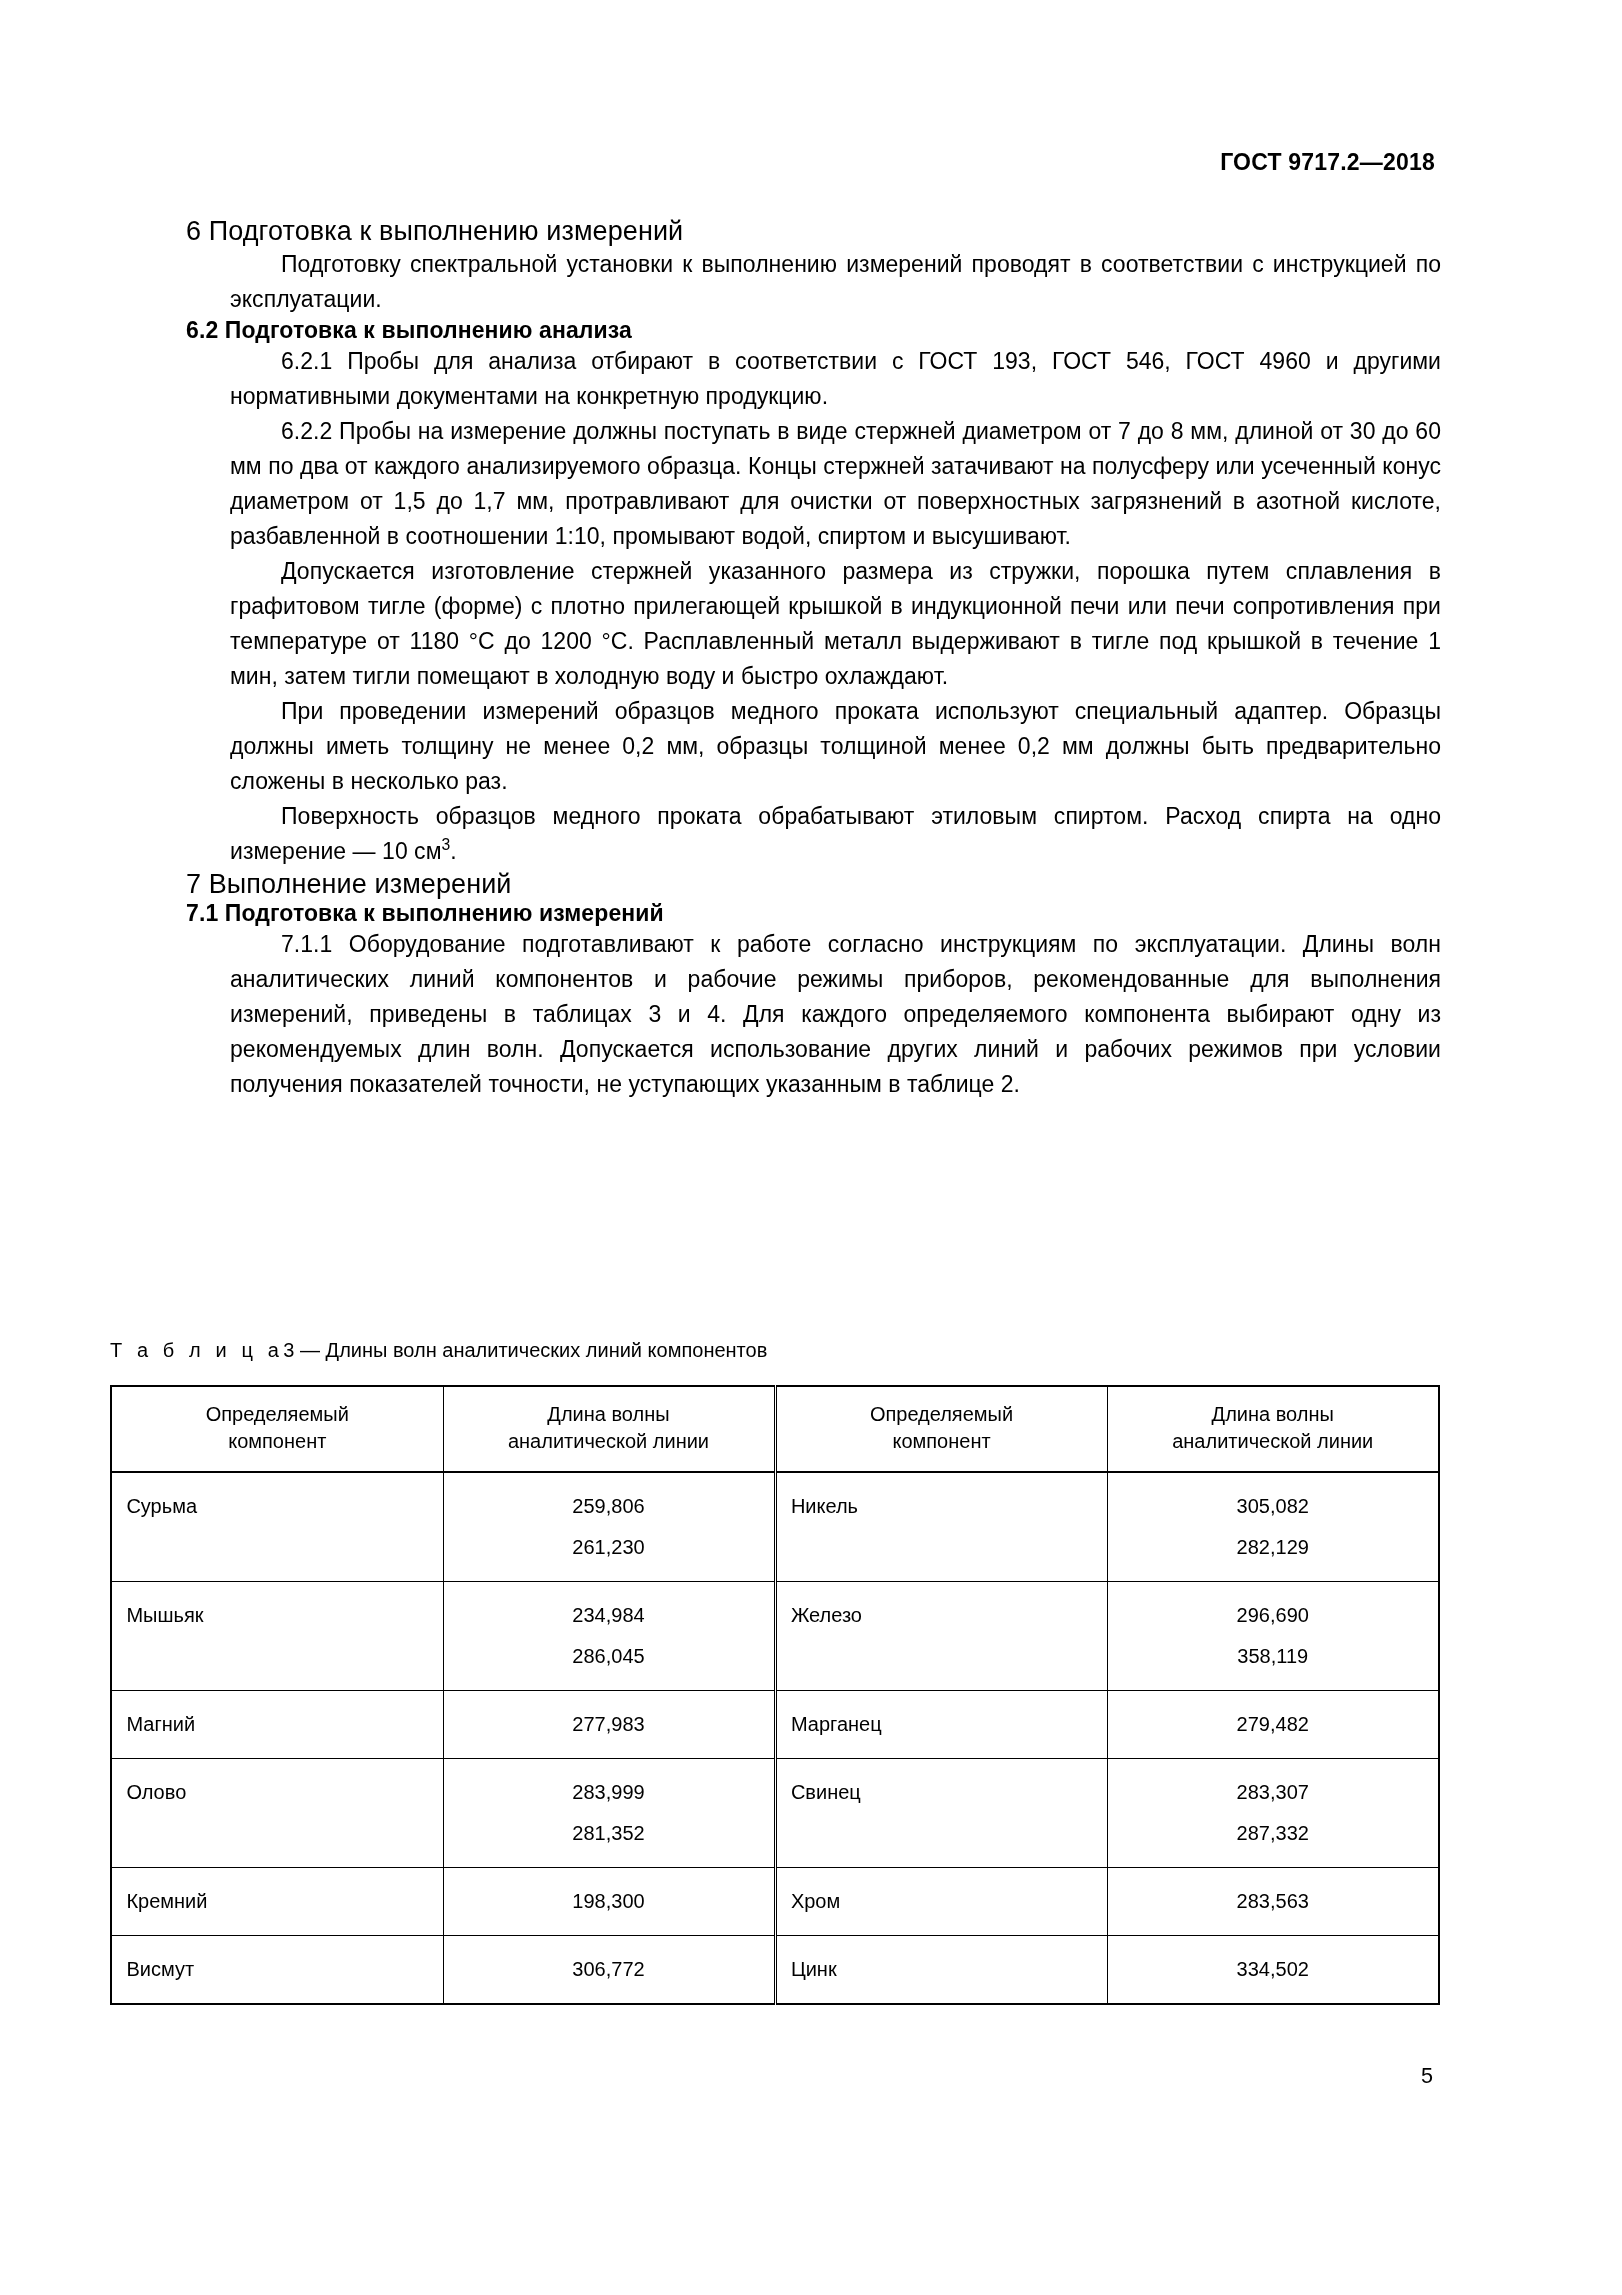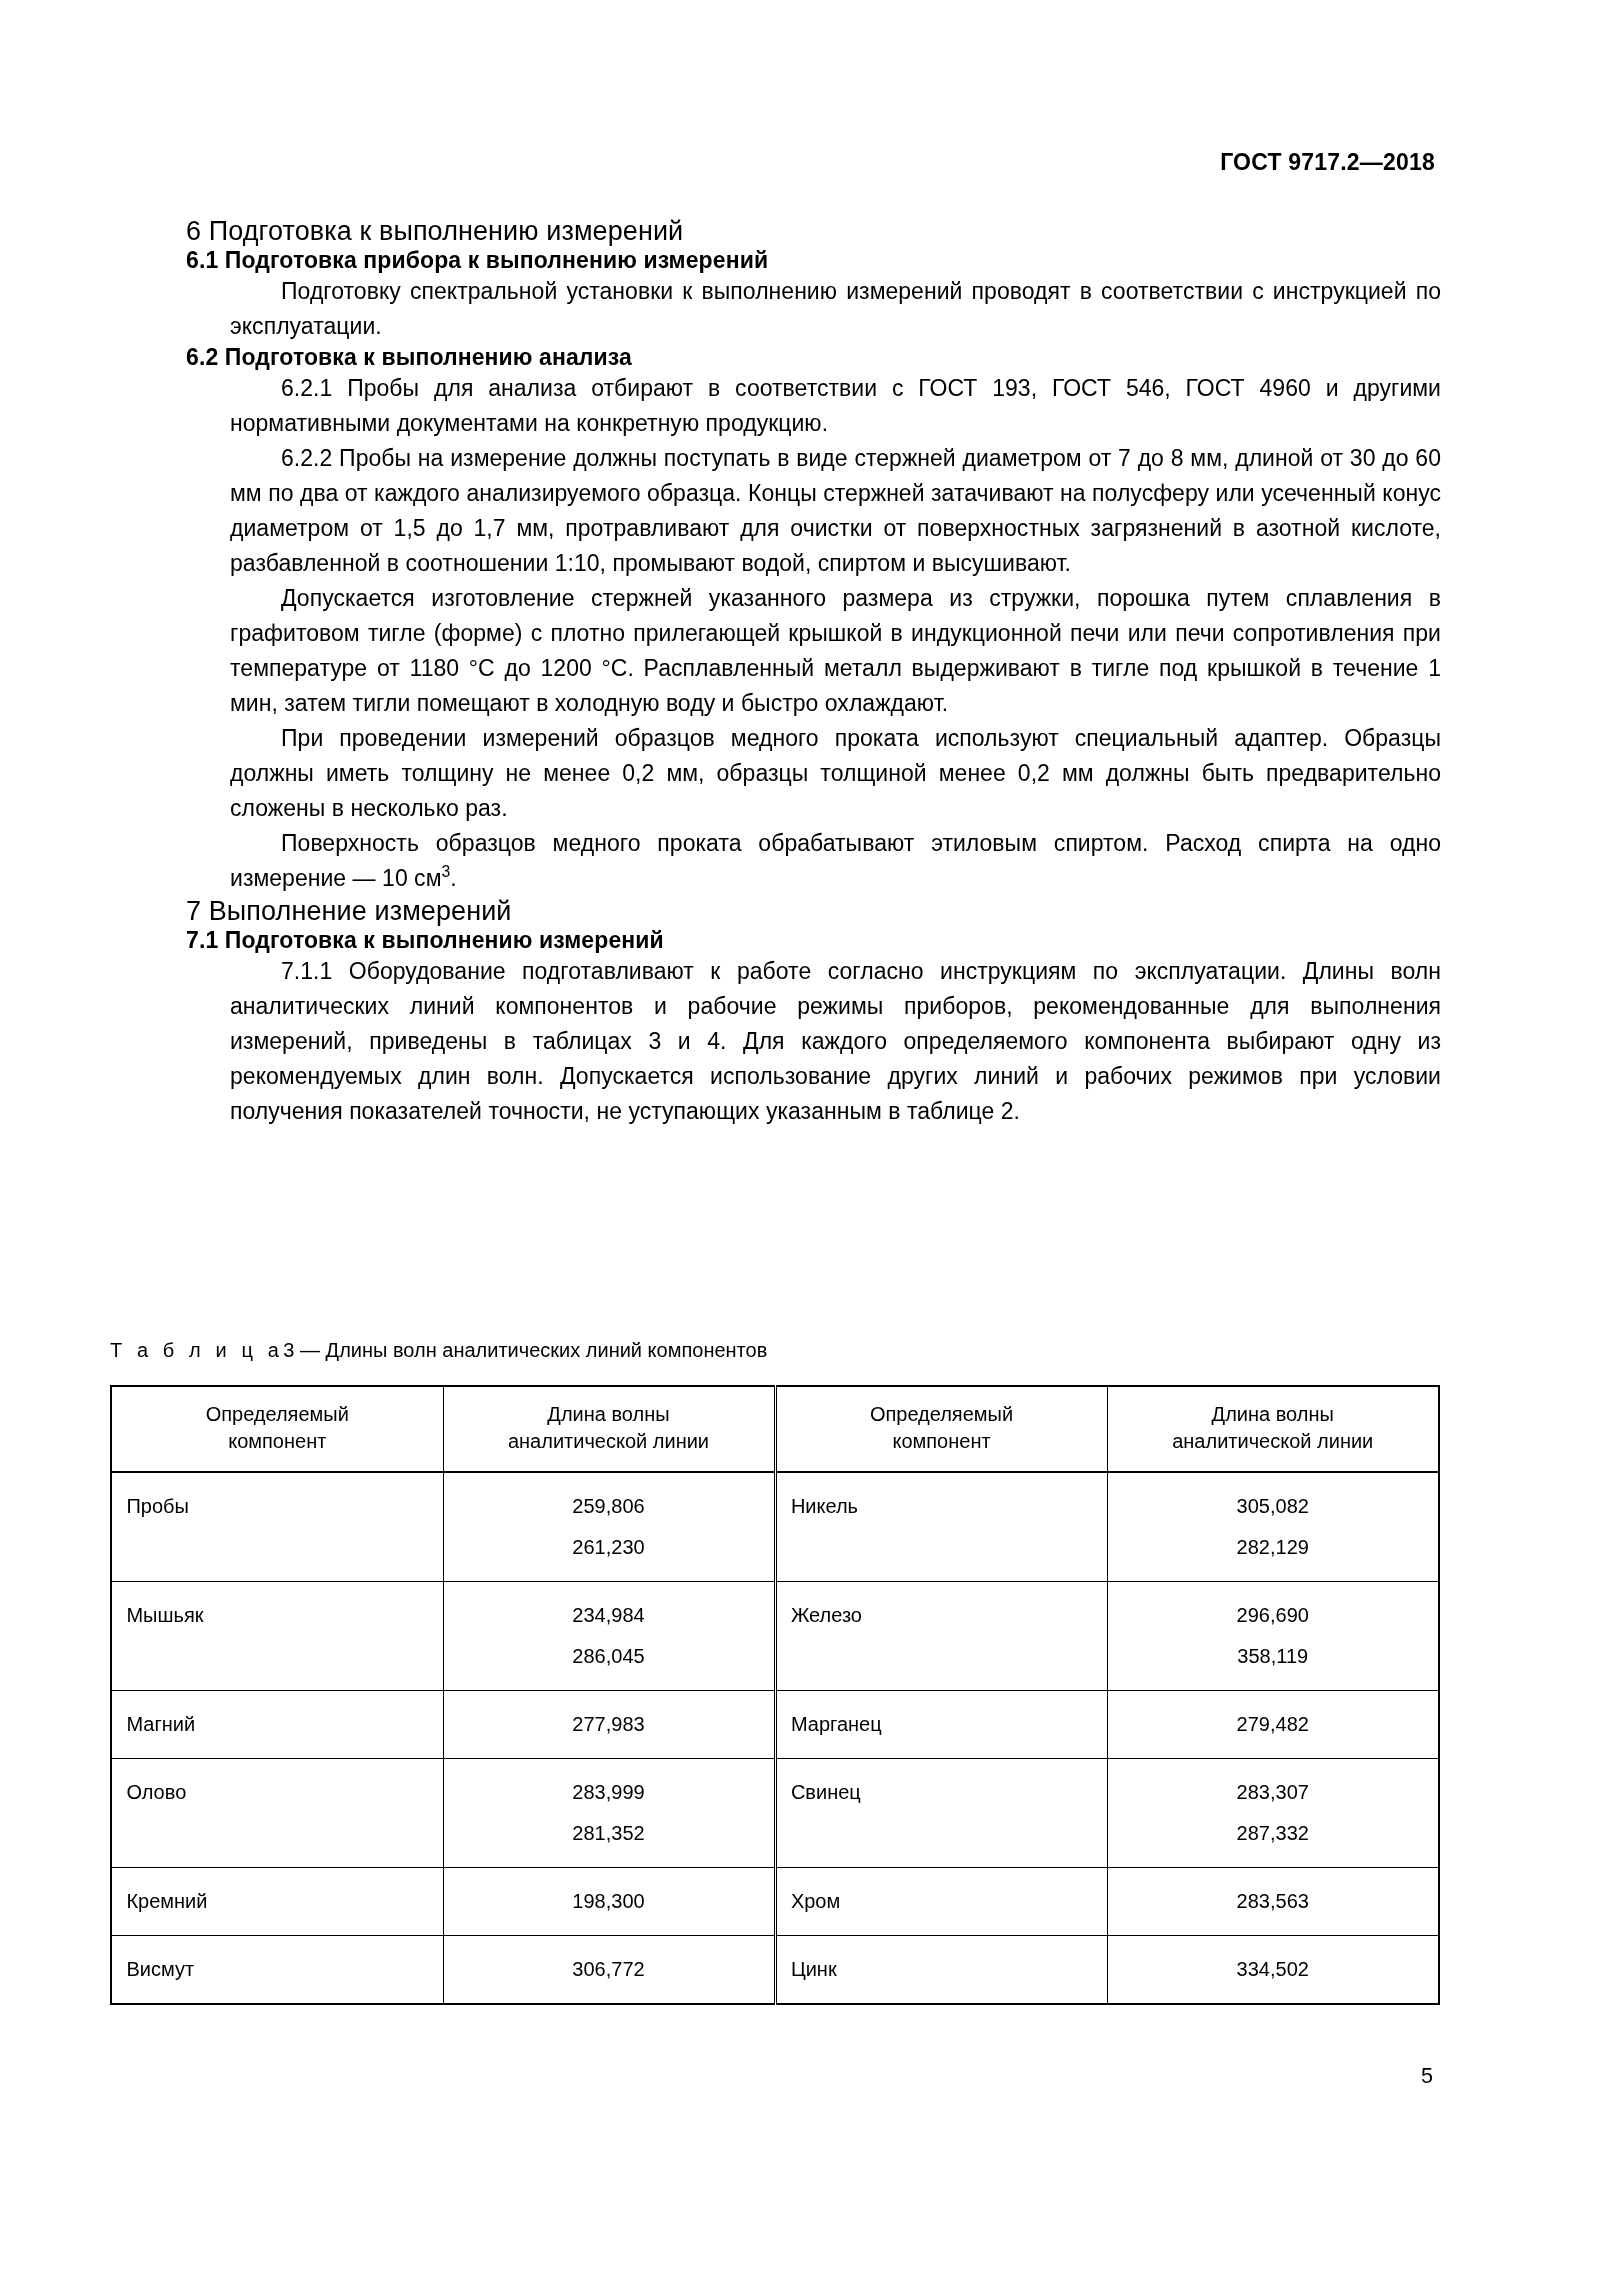--- a/index.html
+++ b/index.html
@@ -163,21 +163,20 @@
 <body>
 
 <div class="page">
 
   <div class="header">ГОСТ 9717.2—2018</div>
 
   <div class="content">
 
     <h1 class="section sec6-title">6 Подготовка к выполнению измерений</h1>
 
-    <h2 class="subsection sub61">6.1 Подготовка прибора к выполнению измерений</h2>
 
     <p class="body indent gap-after-head">Подготовку спектральной установки к выполнению измерений проводят в соответствии с инструкцией по эксплуатации.</p>
 
     <h2 class="subsection sub62">6.2 Подготовка к выполнению анализа</h2>
 
     <p class="body indent gap-after-head">6.2.1 Пробы для анализа отбирают в соответствии с ГОСТ 193, ГОСТ 546, ГОСТ 4960 и другими нормативными документами на конкретную продукцию.</p>
 
     <p class="body indent gap-tight">6.2.2 Пробы на измерение должны поступать в виде стержней диаметром от 7 до 8 мм, длиной от 30 до 60 мм по два от каждого анализируемого образца. Концы стержней затачивают на полусферу или усеченный конус диаметром от 1,5 до 1,7 мм, протравливают для очистки от поверхностных загрязнений в азотной кислоте, разбавленной в соотношении 1:10, промывают водой, спиртом и высушивают.</p>
 
     <p class="body indent gap-tight">Допускается изготовление стержней указанного размера из стружки, порошка путем сплавления в графитовом тигле (форме) с плотно прилегающей крышкой в индукционной печи или печи сопротивления при температуре от 1180 °C до 1200 °C. Расплавленный металл выдерживают в тигле под крышкой в течение 1 мин, затем тигли помещают в холодную воду и быстро охлаждают.</p>
@@ -221,21 +220,21 @@
             <span>компонент</span>
           </th>
           <th>
             <span>Длина волны</span><br>
             <span>аналитической линии</span>
           </th>
         </tr>
       </thead>
       <tbody id="tbody">
           <tr>
-            <td class="name">Пробы</td>
+            <td class="name">Сурьма</td>
             <td class="val">
               <span class="line2">259,806</span>
               <span class="line2">261,230</span>
             </td>
             <td class="name mid-split">Никель</td>
             <td class="val">
               <span class="line2">305,082</span>
               <span class="line2">282,129</span>
             </td>
           </tr>

